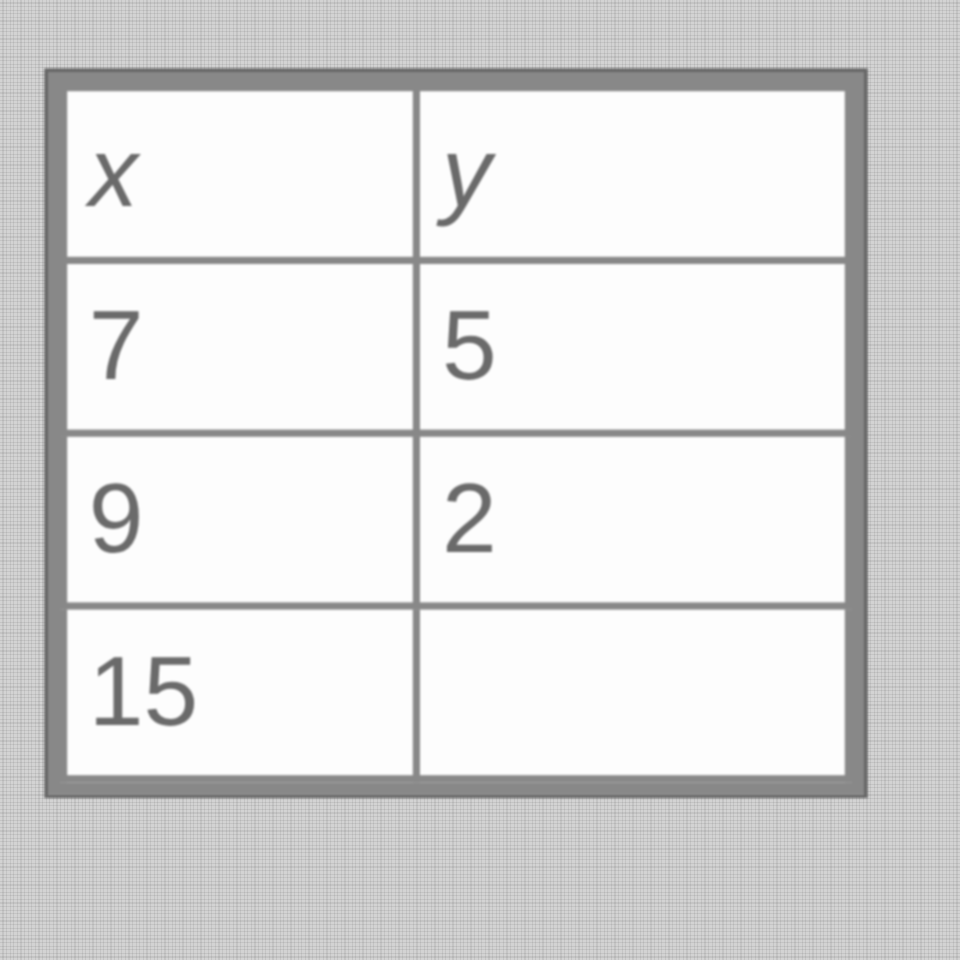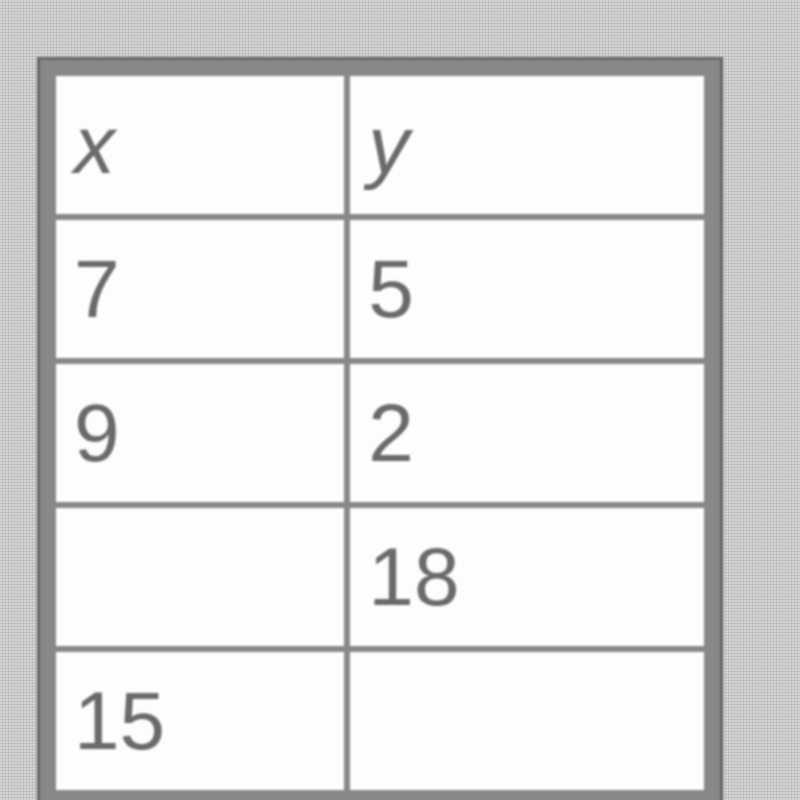--- a/index.html
+++ b/index.html
@@ -70,22 +70,18 @@
     <tbody>
       <tr>
         <td>7</td>
         <td>5</td>
       </tr>
       <tr>
         <td>9</td>
         <td>2</td>
       </tr>
       <tr>
-        <td></td>
-        <td>18</td>
-      </tr>
-      <tr>
         <td>15</td>
         <td></td>
       </tr>
     </tbody>
   </table>
 </div>
 
 </body></html>

